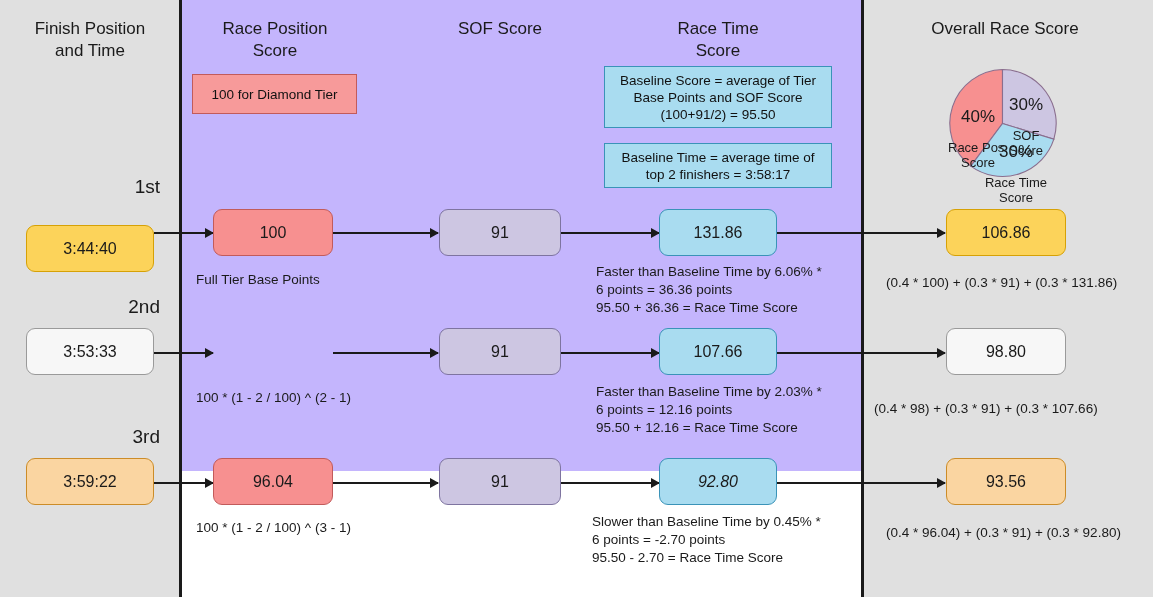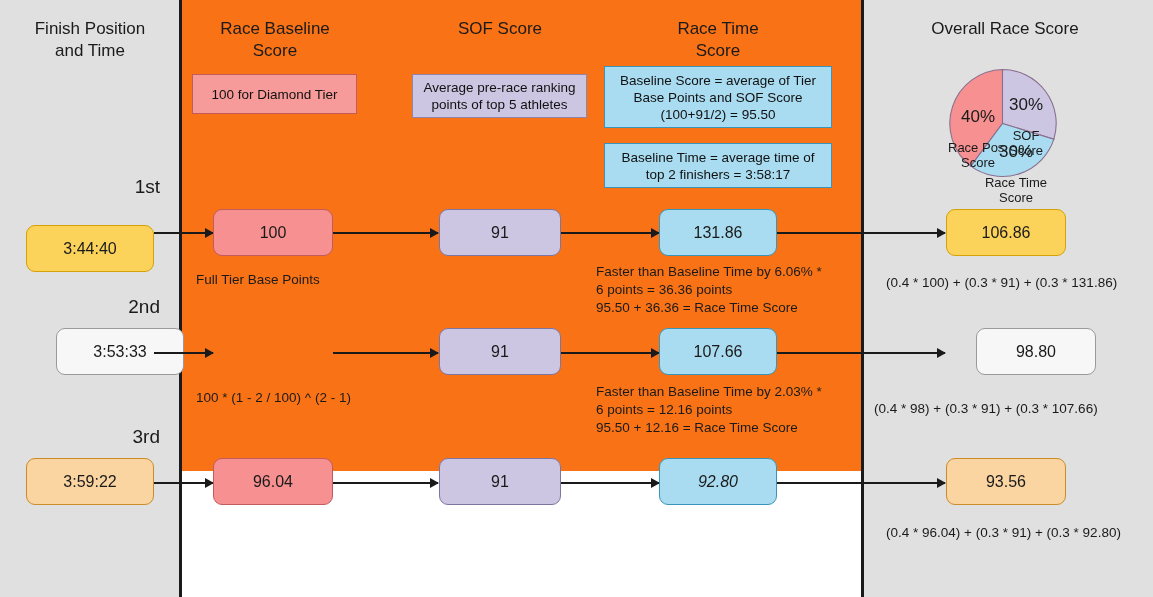--- a/index.html
+++ b/index.html
@@ -3,21 +3,21 @@
 <meta charset="utf-8">
 <style>
   html,body{margin:0;padding:0;}
   body{
     width:1153px;height:597px;
     background:#ffffff;
     font-family:"Liberation Sans", sans-serif;
     color:#111111;
     overflow:hidden;
   }
-  #stage{position:relative;width:1153px;height:471px;background:#f97316;border-radius:27px;}
+  #stage{position:relative;width:1153px;height:471px;background:#c4b5fd;border-radius:27px;}
 
   
   .panel-left{position:absolute;left:0;top:0;width:180px;height:597px;background:#e0e0e0;}
   .panel-right{position:absolute;left:863px;top:0;width:290px;height:597px;background:#e0e0e0;}
   .vrule{position:absolute;top:0;width:3px;height:597px;background:#1a1a1a;}
   .vrule.left{left:179px;}
   .vrule.right{left:861px;}
 
   
   .col-head{
@@ -41,21 +41,21 @@
   .box{
     position:absolute;box-sizing:border-box;
     border-radius:9px;
     display:flex;align-items:center;justify-content:center;
     font-size:16px;color:#1a1a1a;
   }
   .box.yellow {background:#fcd35a;border:1.5px solid #d6a106;}
   .box.red    {background:#f79090;border:1.5px solid #c25b5b;}
   .box.purple {background:#cdc6e2;border:1.5px solid #7e74a0;}
   .box.blue   {background:#a9dcf0;border:1.5px solid #3a93b8;}
-  .box.white  {background:#f7f7f7;border:1.5px solid #9a9a9a;margin-left:30px;}
+  .box.white  {background:#f7f7f7;border:1.5px solid #9a9a9a;}
   .box.orange {background:#fad5a1;border:1.5px solid #cc8c28;}
 
   
   .cap{
     position:absolute;font-size:13.5px;line-height:18px;
     color:#1a1a1a;white-space:pre-line;
   }
   .rowlabel{
     position:absolute;text-align:right;font-size:19px;color:#1a1a1a;
   }
@@ -84,34 +84,32 @@
 <div id="stage">
 
   <div class="panel-left"></div>
   <div class="panel-right"></div>
   <div class="vrule left"></div>
   <div class="vrule right"></div>
 
   <div class="col-head" style="left:0;top:18px;width:180px;">Finish Position
 and Time</div>
 
-  <div class="col-head" style="left:185px;top:18px;width:180px;">Race Baseline
+  <div class="col-head" style="left:185px;top:18px;width:180px;">Race Position
 Score</div>
 
   <div class="col-head" style="left:410px;top:18px;width:180px;">SOF Score</div>
 
   <div class="col-head" style="left:628px;top:18px;width:180px;">Race Time
 Score</div>
 
   <div class="col-head" style="left:880px;top:18px;width:250px;">Overall Race Score</div>
 
   <div class="note red" style="left:192px;top:74px;width:165px;height:40px;">100 for Diamond Tier</div>
 
-  <div class="note purple" style="left:412px;top:74px;width:175px;height:44px;">Average pre-race ranking
-points of top 5 athletes</div>
 
   <div class="note blue" style="left:604px;top:66px;width:228px;height:62px;">Baseline Score = average of Tier
 Base Points and SOF Score
 (100+91/2) = 95.50</div>
 
   <div class="note blue" style="left:604px;top:143px;width:228px;height:45px;">Baseline Time = average time of
 top 2 finishers = 3:58:17</div>
 
   <div class="rowlabel" style="left:20px;top:176px;width:140px;">1st</div>
 
@@ -169,29 +167,33 @@
   <div class="cap" style="left:874px;top:394px;width:265px;margin-top:6px;">(0.4 * 98) + (0.3 * 91) + (0.3 * 107.66)</div>
 
   <div class="rowlabel" style="left:20px;top:426px;width:140px;">3rd</div>
 
   <div class="box orange" style="left:26px;top:458px;width:128px;height:47px;">3:59:22</div>
 
   <div class="arrow" style="left:154px;top:482px;width:59px;"></div>
 
   <div class="box red" style="left:213px;top:458px;width:120px;height:47px;">96.04</div>
 
+  <div class="cap" style="left:196px;top:519px;width:250px;">100 * (1 - 2 / 100) ^ (3 - 1)</div>
 
   <div class="arrow" style="left:333px;top:482px;width:105px;"></div>
 
   <div class="box purple" style="left:439px;top:458px;width:122px;height:47px;">91</div>
 
   <div class="arrow" style="left:561px;top:482px;width:98px;"></div>
 
   <div class="box blue" style="left:659px;top:458px;width:118px;height:47px;font-style:italic;">92.80</div>
 
+  <div class="cap" style="left:592px;top:513px;width:310px;">Slower than Baseline Time by 0.45% *
+6 points = -2.70 points
+95.50 - 2.70 = Race Time Score</div>
 
   <div class="arrow" style="left:777px;top:482px;width:168px;"></div>
 
   <div class="box orange" style="left:946px;top:458px;width:120px;height:47px;">93.56</div>
 
   <div class="cap" style="left:886px;top:524px;width:265px;">(0.4 * 96.04) + (0.3 * 91) + (0.3 * 92.80)</div>
 
   <div class="pie-wrap" style="left:946px;top:67px;width:113px;height:113px;">
     <svg width="113" height="113" viewBox="0 0 113 113">
 

